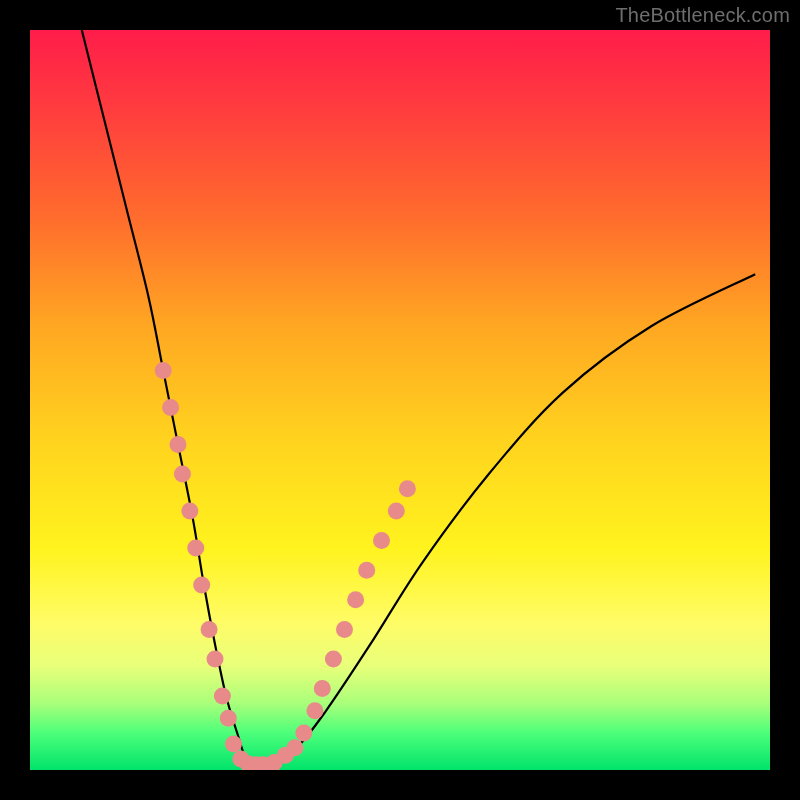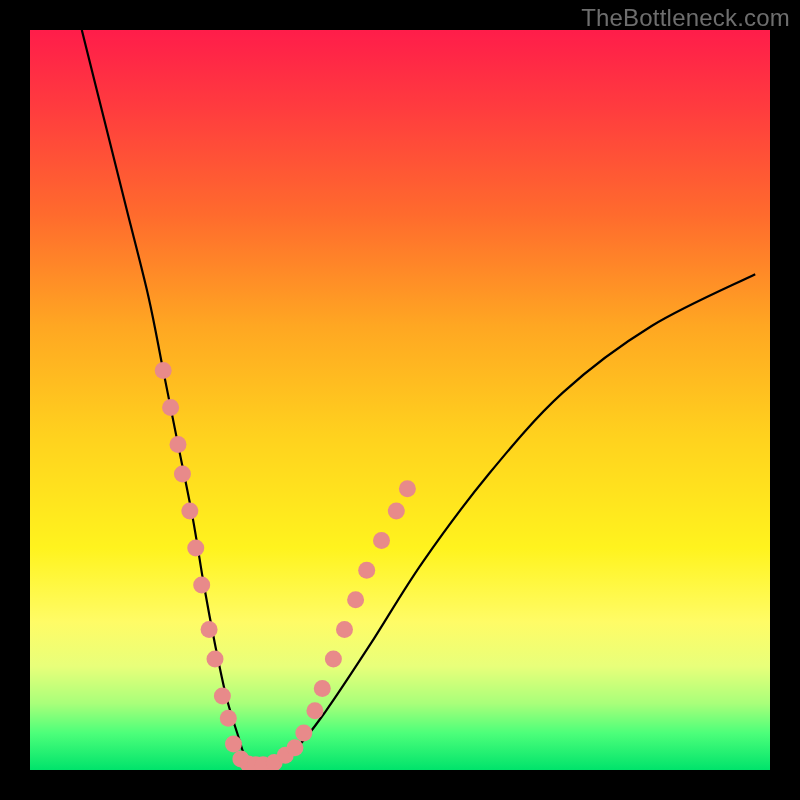--- a/index.html
+++ b/index.html
@@ -36,21 +36,21 @@
       #a9ff7a 91%,
       #4dff7a 95%,
       #00e36b 100%
     );
   }
   .watermark {
     position: absolute;
     top: 4px;
     right: 10px;
     color: #6e6e6e;
-    font-size: 24px;
+    font-size: 20px;
     font-weight: 500;
     letter-spacing: 0.2px;
     z-index: 10;
   }
   svg.curve {
     position: absolute;
     inset: 0;
     width: 740px;
     height: 740px;
   }

